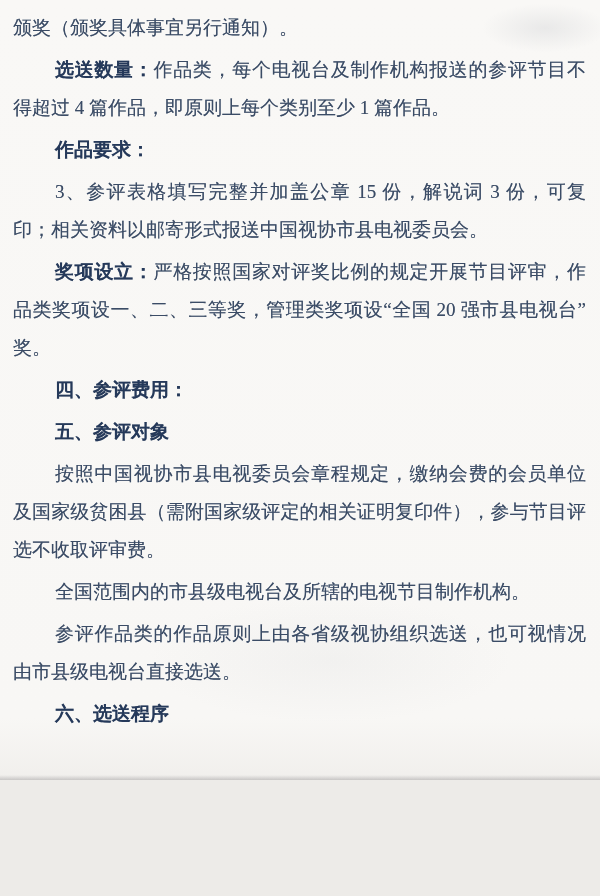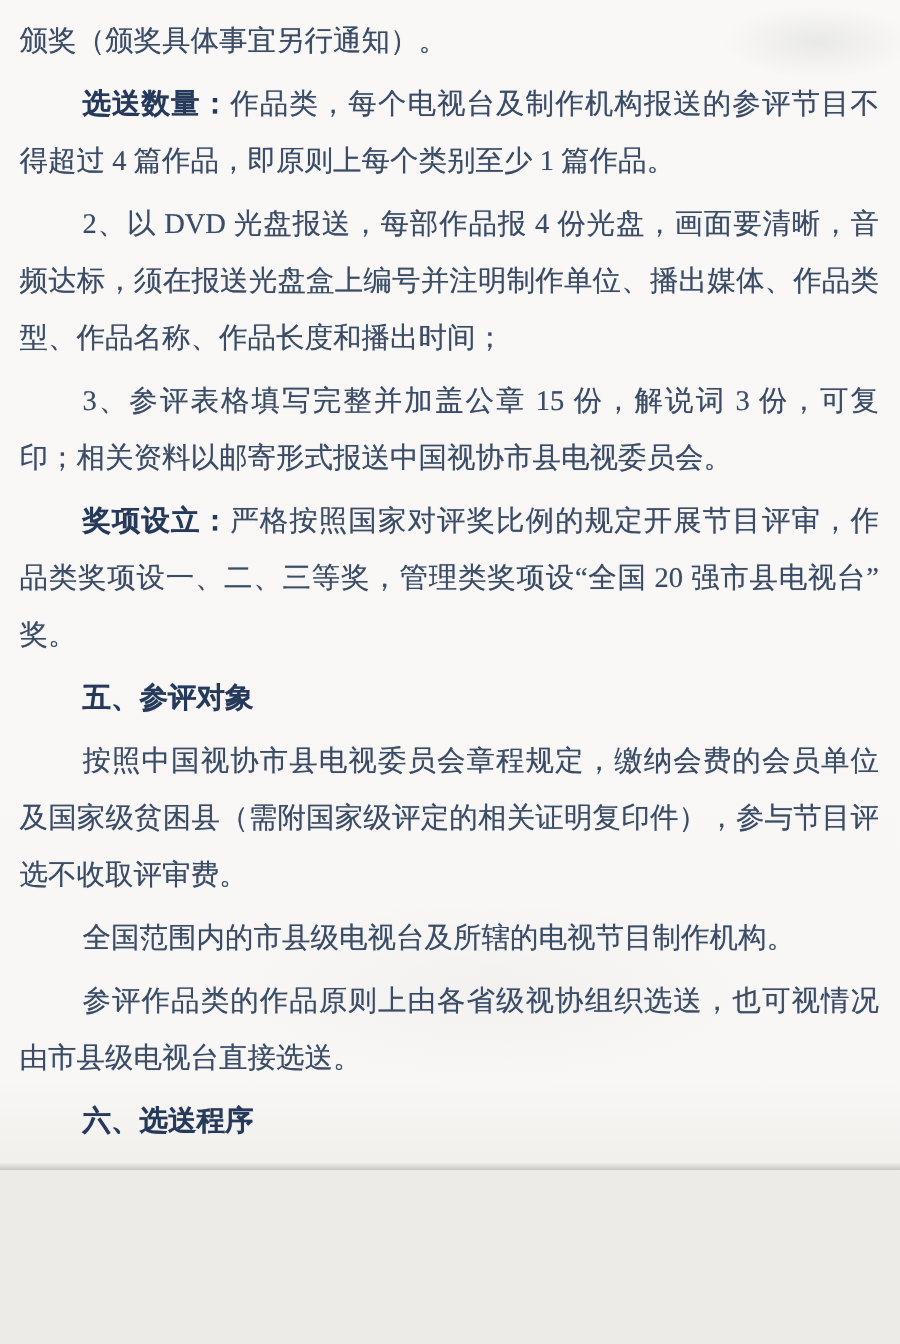--- a/index.html
+++ b/index.html
@@ -38,28 +38,29 @@
 </style>
 </head>
 <body>
 
 <div class="page">
 
   <p class="para">颁奖（颁奖具体事宜另行通知）。</p>
 
   <p class="para indent"><span class="run-in">选送数量：</span><span>作品类，每个电视台及制作机构报送的参评节目不得超过 4 篇作品，即原则上每个类别至少 1 篇作品。</span></p>
 
+  <p class="para indent heading">作品要求：</p>
 
 
-  <p class="para indent">2、以 DVD 光盘报送，每部作品报 4 份光盘，画面要清晰，音频达标，须在报送光盘盒上编号并注明制作单位、播出媒体、作品类型、作品名称、作品长度和播出时间；</p>
 
   <p class="para indent">3、参评表格填写完整并加盖公章 15 份，解说词 3 份，可复印；相关资料以邮寄形式报送中国视协市县电视委员会。</p>
 
   <p class="para indent"><span class="run-in">奖项设立：</span><span>严格按照国家对评奖比例的规定开展节目评审，作品类奖项设一、二、三等奖，管理类奖项设“全国 20 强市县电视台”奖。</span></p>
 
+  <p class="para indent heading">四、参评费用：</p>
 
   <p class="para indent heading">五、参评对象</p>
 
   <p class="para indent">按照中国视协市县电视委员会章程规定，缴纳会费的会员单位及国家级贫困县（需附国家级评定的相关证明复印件），参与节目评选不收取评审费。</p>
 
   <p class="para indent">全国范围内的市县级电视台及所辖的电视节目制作机构。</p>
 
   <p class="para indent">参评作品类的作品原则上由各省级视协组织选送，也可视情况由市县级电视台直接选送。</p>
 
   <p class="para indent heading">六、选送程序</p>

